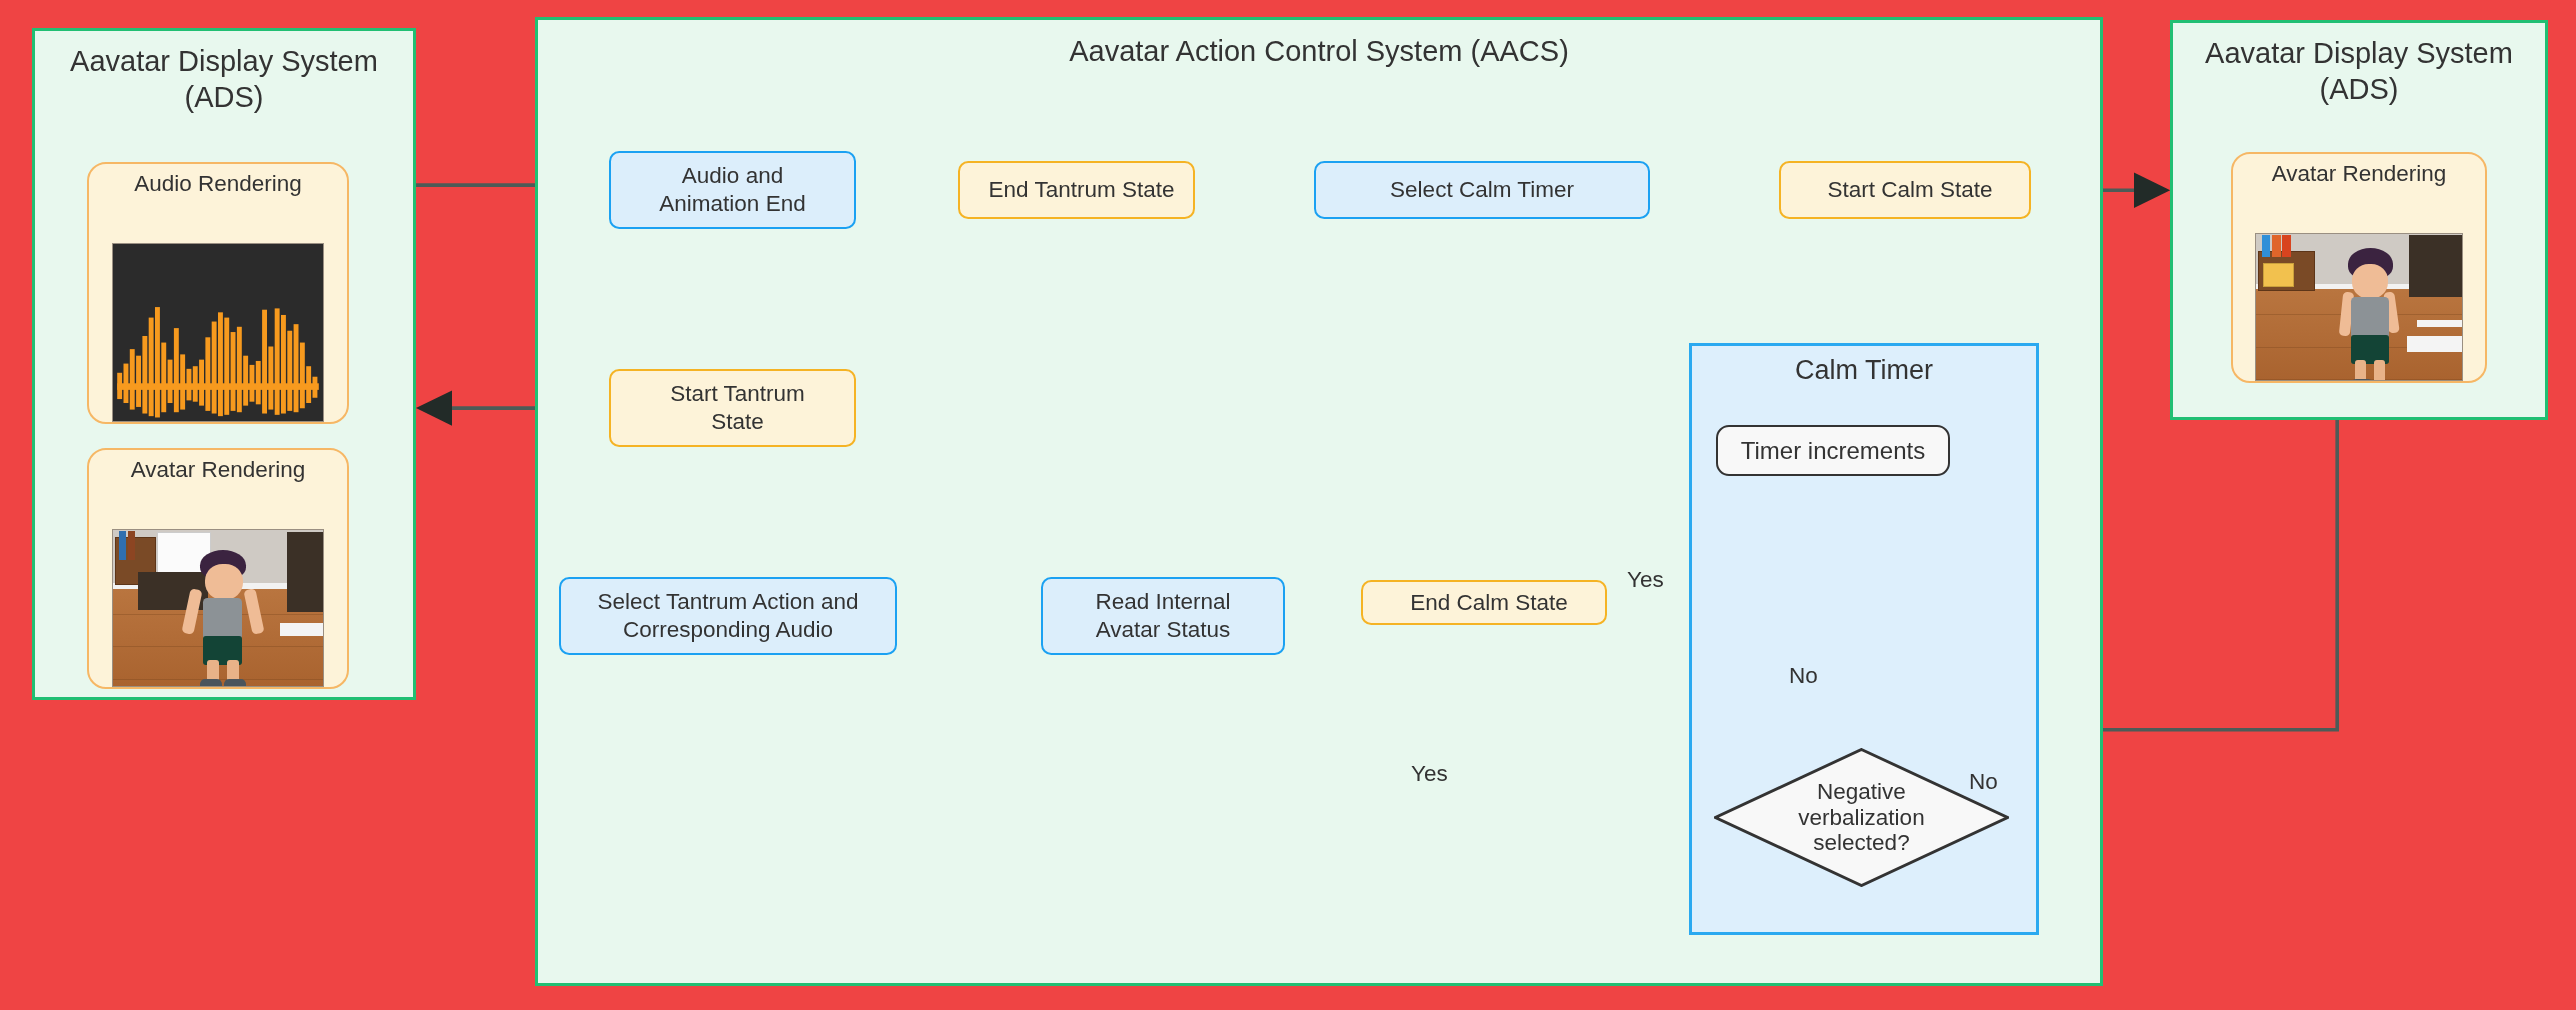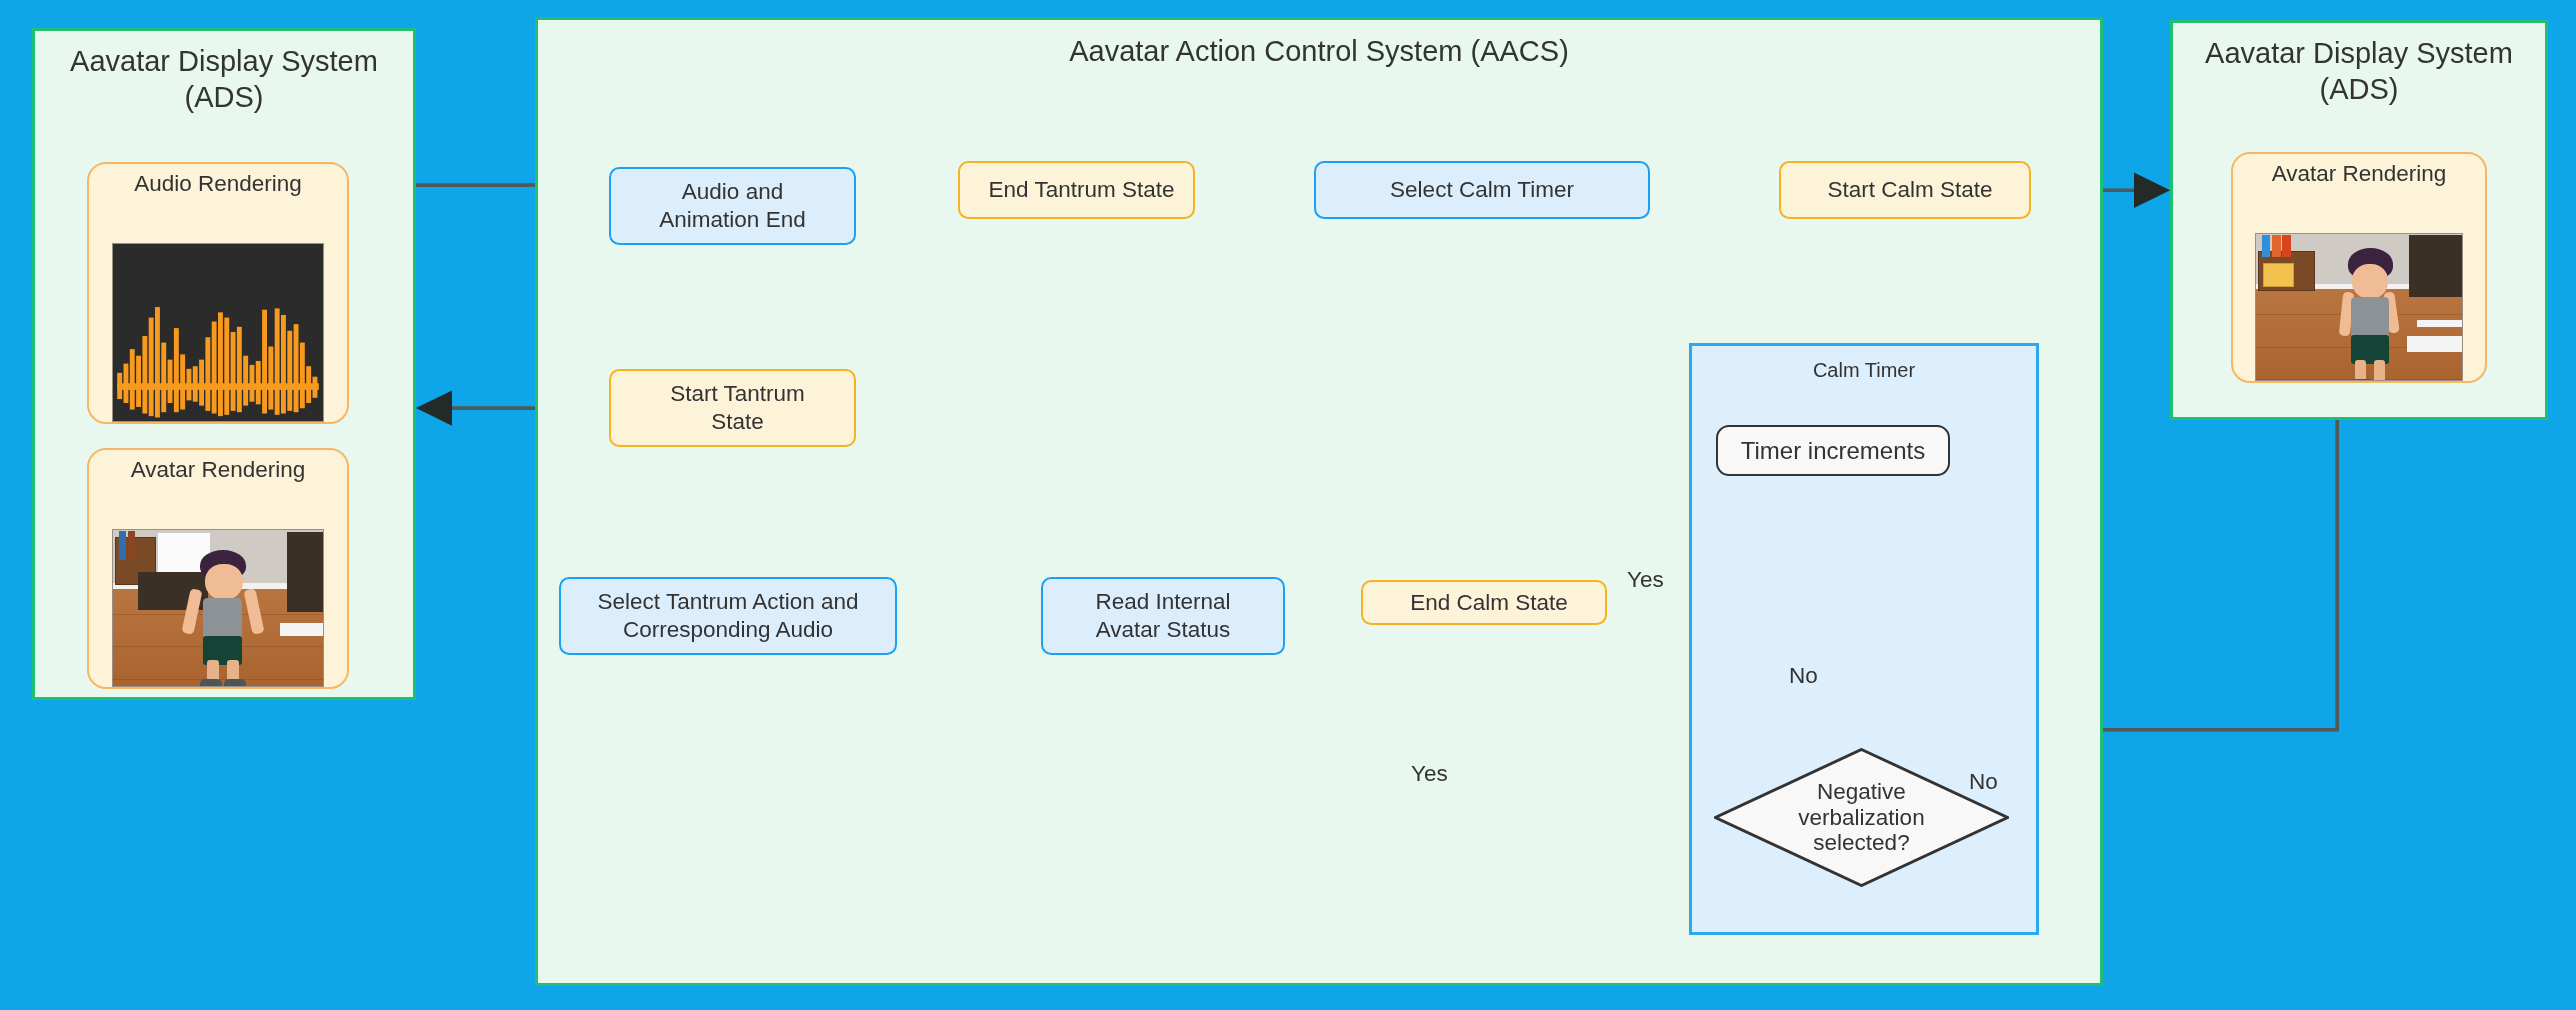--- a/index.html
+++ b/index.html
@@ -1,27 +1,27 @@
 <!DOCTYPE html>
 <html style="font-size:11.6px"><head>
 <meta charset="utf-8">
 <style>
   html,body{margin:0;padding:0;background:#ffffff;}
   body{font-family:"Liberation Sans","DejaVu Sans",sans-serif;}
-  #stage{position:relative;width:2576px;height:1010px;overflow:hidden;background:#0ea5e9;}
+  #stage{position:relative;width:2576px;height:1010px;overflow:hidden;background:#ef4444;}
   #edges{position:absolute;left:0;top:0;width:2576px;height:1010px;pointer-events:none;}
 
   
   .panel{position:absolute;box-sizing:border-box;background:#e8f8ee;border:3.6px solid #21bf73;}
   .panel-title{position:absolute;left:0;right:0;text-align:center;color:#333333;
                font-size:29px;line-height:36px;white-space:pre-line;}
 
   .subpanel{position:absolute;box-sizing:border-box;background:#ddeffc;border:3.6px solid #2aa9f0;}
   .subpanel-title{position:absolute;left:0;right:0;text-align:center;color:#333333;
-                  font-size:20px;line-height:29px;}
+                  font-size:27px;line-height:29px;}
 
   
   .media-card{position:absolute;box-sizing:border-box;background:#fdf3d9;border:2.9px solid #f6b765;
               border-radius:19px;display:flex;flex-direction:column;align-items:center;gap:42px;}
   .media-card .cap{font-size:22.5px;color:#333333;margin-top:6.5px;margin-bottom:5.1px;line-height:25px;}
   .thumb{border:0.7px solid #9a8f82;box-sizing:border-box;overflow:hidden;position:relative;}
 
   
   .wave-thumb{background:#2b2b2b;}
   .wave-thumb svg{display:block;width:100%;height:100%;}
@@ -212,21 +212,21 @@
           <div class="shorts" style="left:19px;top:87px;width:38px;height:29px;"></div>
           <div class="leg" style="left:23px;top:112px;width:11px;height:25px;"></div>
           <div class="leg" style="left:42px;top:112px;width:11px;height:25px;"></div>
           <div class="shoe" style="left:19px;top:131px;width:22px;height:13px;"></div>
           <div class="shoe" style="left:38px;top:132px;width:23px;height:13px;"></div>
         </div>
       </div>
     </div>
   </div>
 
-  <div class="node blue" style="left:609px;top:167px;width:247px;height:78px;">Audio and
+  <div class="node blue" style="left:609px;top:151px;width:247px;height:78px;">Audio and
 Animation End</div>
 
   <div class="node amber" style="left:958px;top:161px;width:237px;height:58px;">End Tantrum State</div>
 
   <div class="node blue" style="left:1314px;top:161px;width:336px;height:58px;">Select Calm Timer</div>
 
   <div class="node amber" style="left:1779px;top:161px;width:252px;height:58px;">Start Calm State</div>
 
   <div class="node amber" style="left:609px;top:369px;width:247px;height:78px;">Start Tantrum
 State</div>

